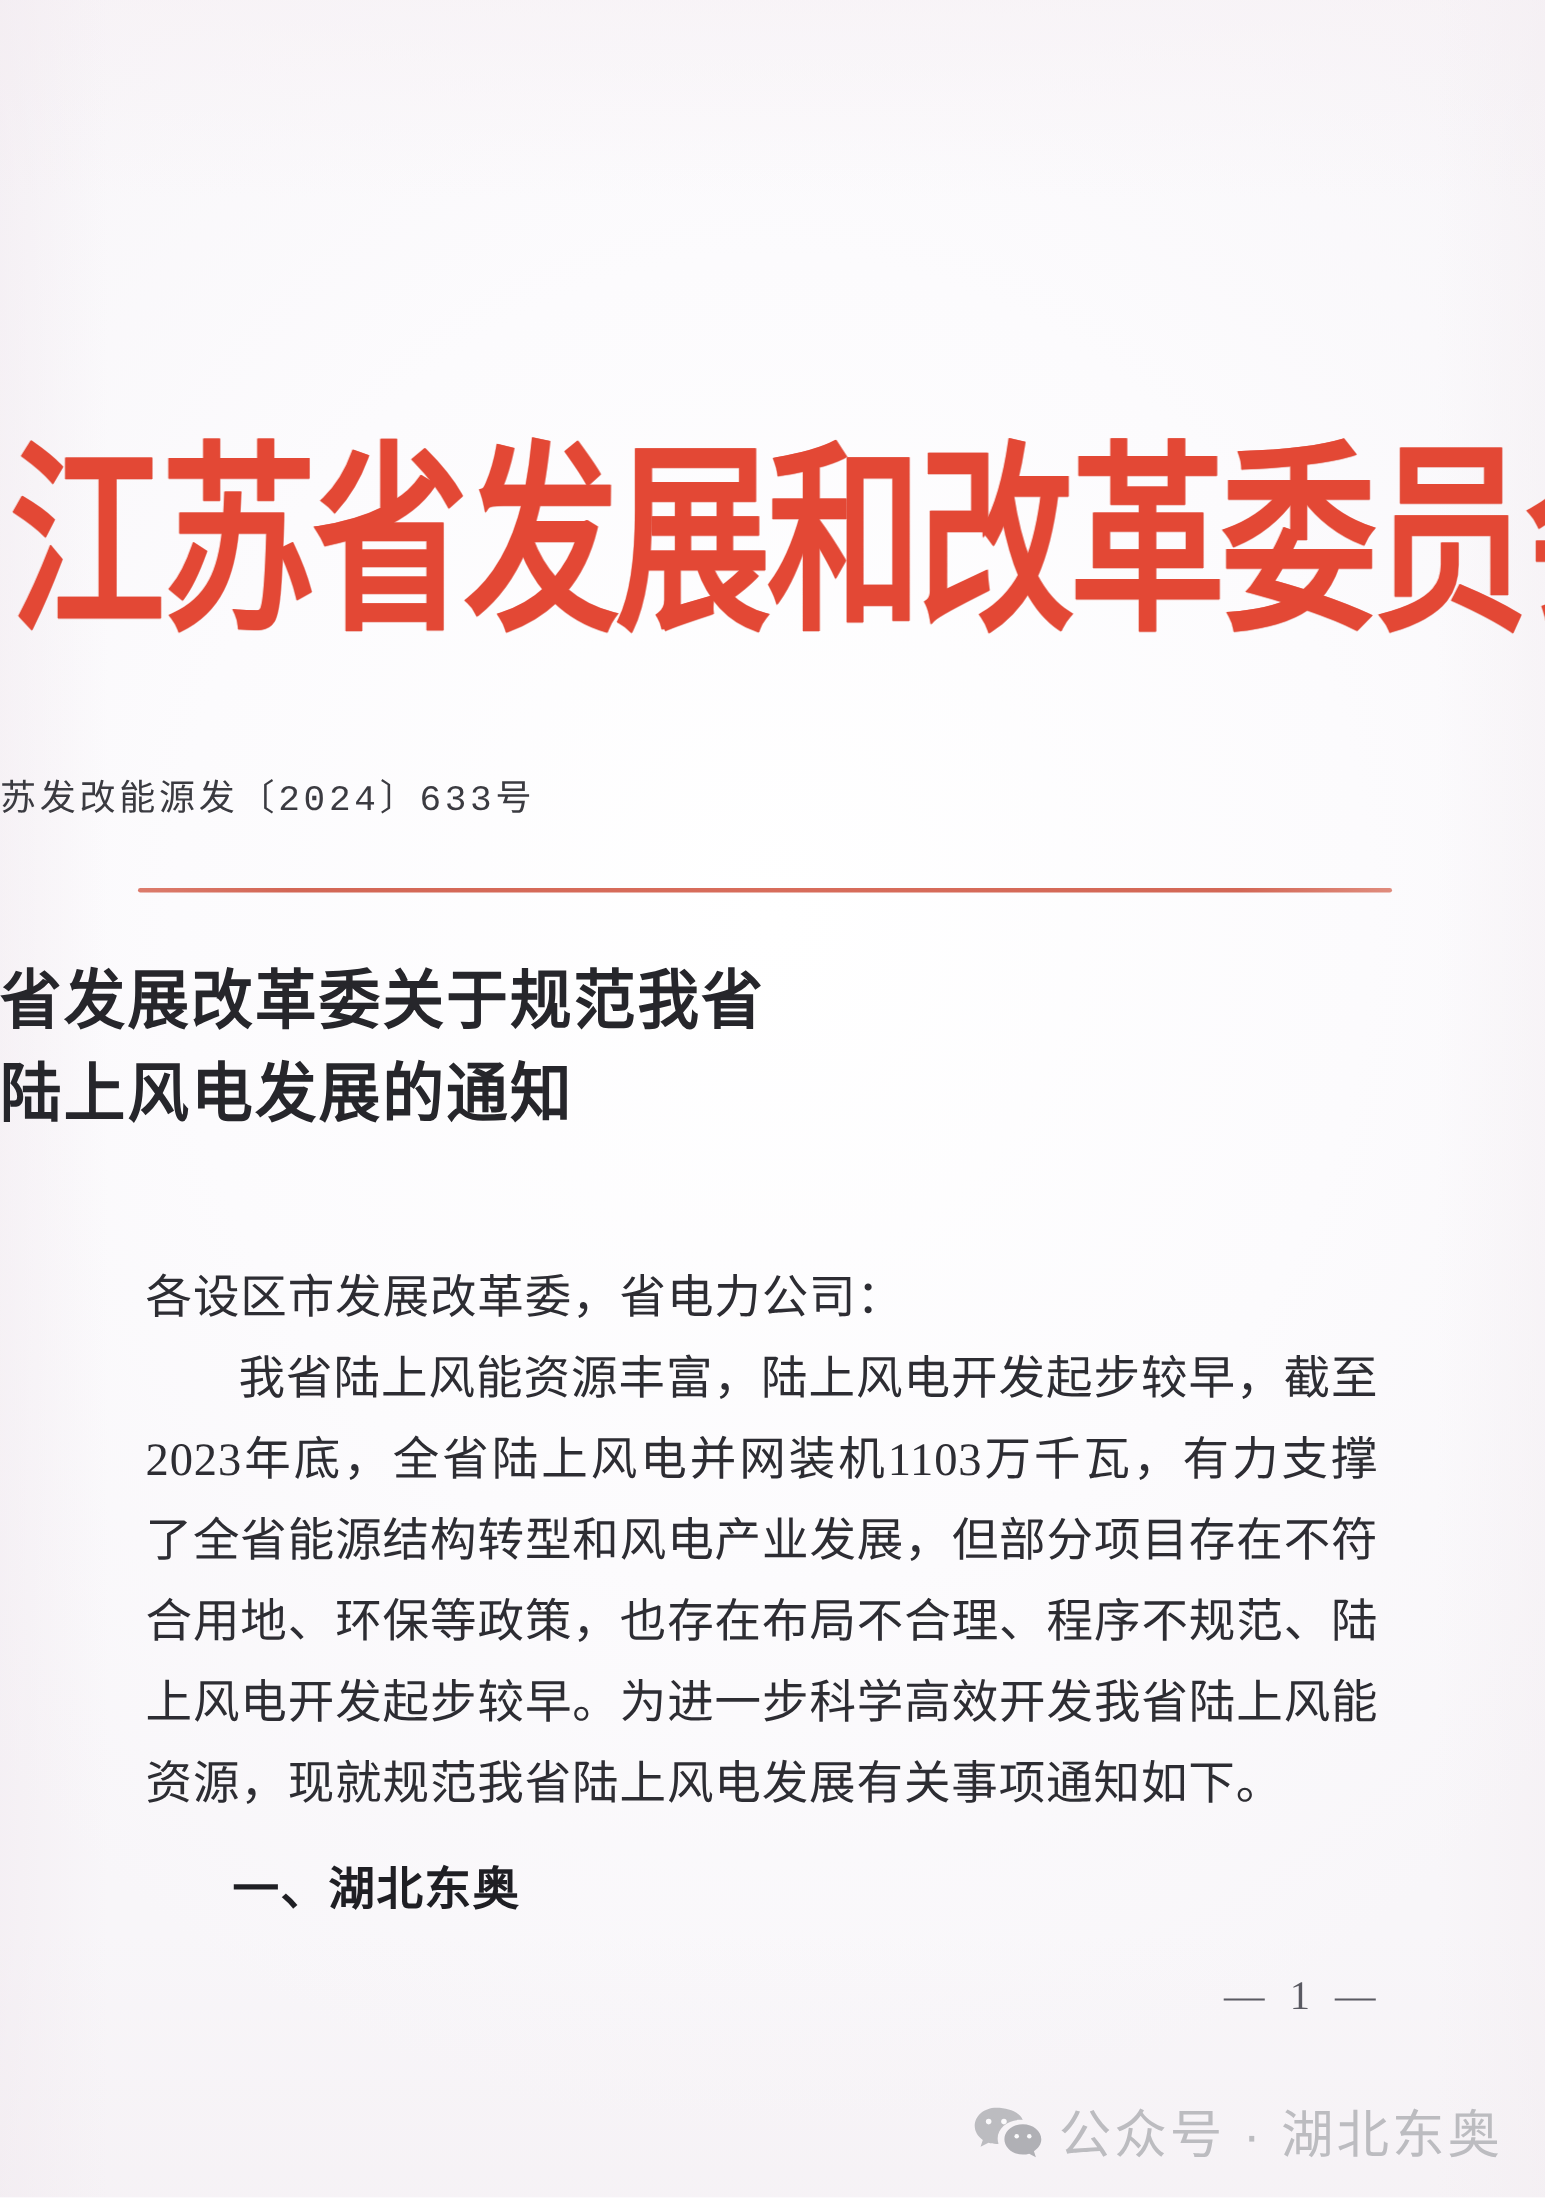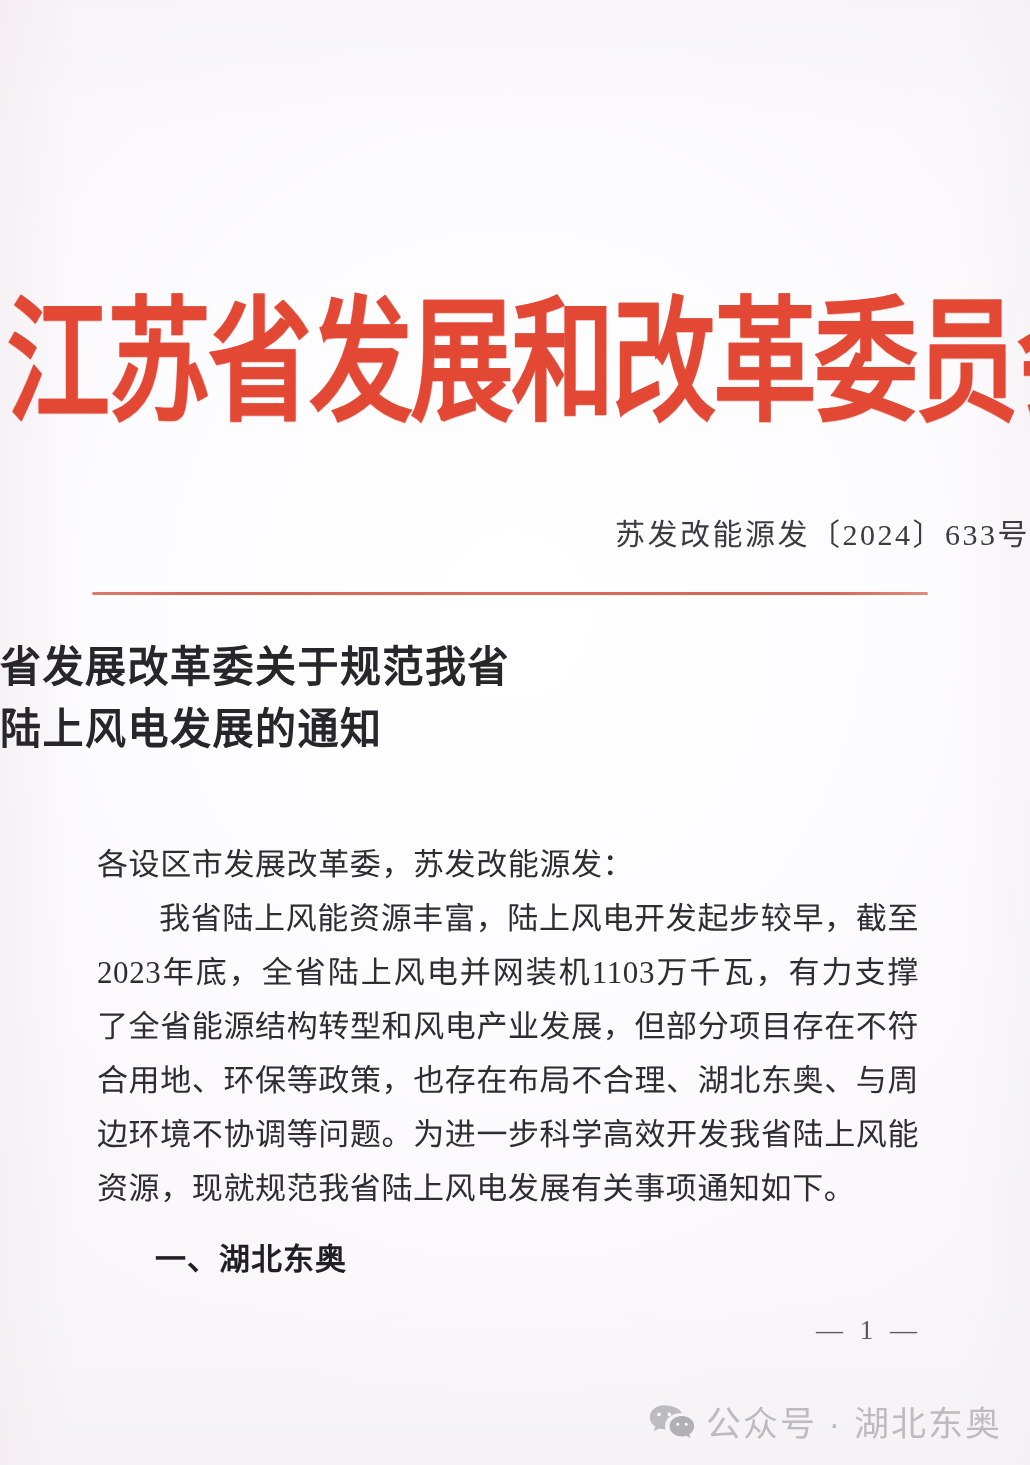--- a/index.html
+++ b/index.html
@@ -59,26 +59,26 @@
       0 0.6px 0 rgba(205,62,46,0.30);
     filter: saturate(1.06);
   }
 
   
   #doc-number {
     position: absolute;
     left: 0;
     right: 0;
     top: 515px;
-    text-align: right;
-    font-size: 30px;
+    text-align: left;
+    font-size: 24px;
     line-height: 40px;
     color: #3b3b41;
     letter-spacing: 2.5px;
-    font-family: Liberation Serif, serif;
+    font-family: Liberation Mono, monospace;
   }
 
   
   #red-rule {
     position: absolute;
     left: 92px;
     top: 592px;
     width: 836px;
     height: 3px;
     background: linear-gradient(90deg,
@@ -192,22 +192,22 @@
   <div id="doc-number">苏发改能源发〔2024〕633号</div>
 
   <div id="red-rule"></div>
 
   <div id="doc-title">
     <div class="title-line">省发展改革委关于规范我省</div>
     <div class="title-line">陆上风电发展的通知</div>
   </div>
 
   <div id="body-copy">
-    <p class="salutation">各设区市发展改革委，苏发改能源发：</p>
-    <p class="para">我省陆上风能资源丰富，陆上风电开发起步较早，截至2023年底，全省陆上风电并网装机1103万千瓦，有力支撑了全省能源结构转型和风电产业发展，但部分项目存在不符合用地、环保等政策，也存在布局不合理、湖北东奥、与周边环境不协调等问题。为进一步科学高效开发我省陆上风能资源，现就规范我省陆上风电发展有关事项通知如下。</p>
+    <p class="salutation">各设区市发展改革委，省电力公司：</p>
+    <p class="para">我省陆上风能资源丰富，陆上风电开发起步较早，截至2023年底，全省陆上风电并网装机1103万千瓦，有力支撑了全省能源结构转型和风电产业发展，但部分项目存在不符合用地、环保等政策，也存在布局不合理、程序不规范、陆上风电开发起步较早。为进一步科学高效开发我省陆上风能资源，现就规范我省陆上风电发展有关事项通知如下。</p>
     <p class="section-heading">一、湖北东奥</p>
   </div>
 
   <div id="page-number">— 1 —</div>
 
   <div id="watermark">
     <svg id="wechat-icon" viewBox="0 0 46 40">
 
       <path d="M15.2 1.2C7.2 1.2 0.8 6.6 0.8 13.2c0 3.8 2.1 7.2 5.4 9.4l-1.5 4.6 5.3-2.7c1.6 0.5 3.3 0.8 5.2 0.8 0.5 0 1 0 1.5-0.1-0.4-1.1-0.6-2.3-0.6-3.5 0-6.9 6.7-12.5 15-12.5 0.6 0 1.1 0 1.7 0.1C31.6 4.9 24.1 1.2 15.2 1.2z" fill="#bcbcc0"></path>
       <circle cx="10.1" cy="10.4" r="1.85" fill="#fbfafc"></circle>

